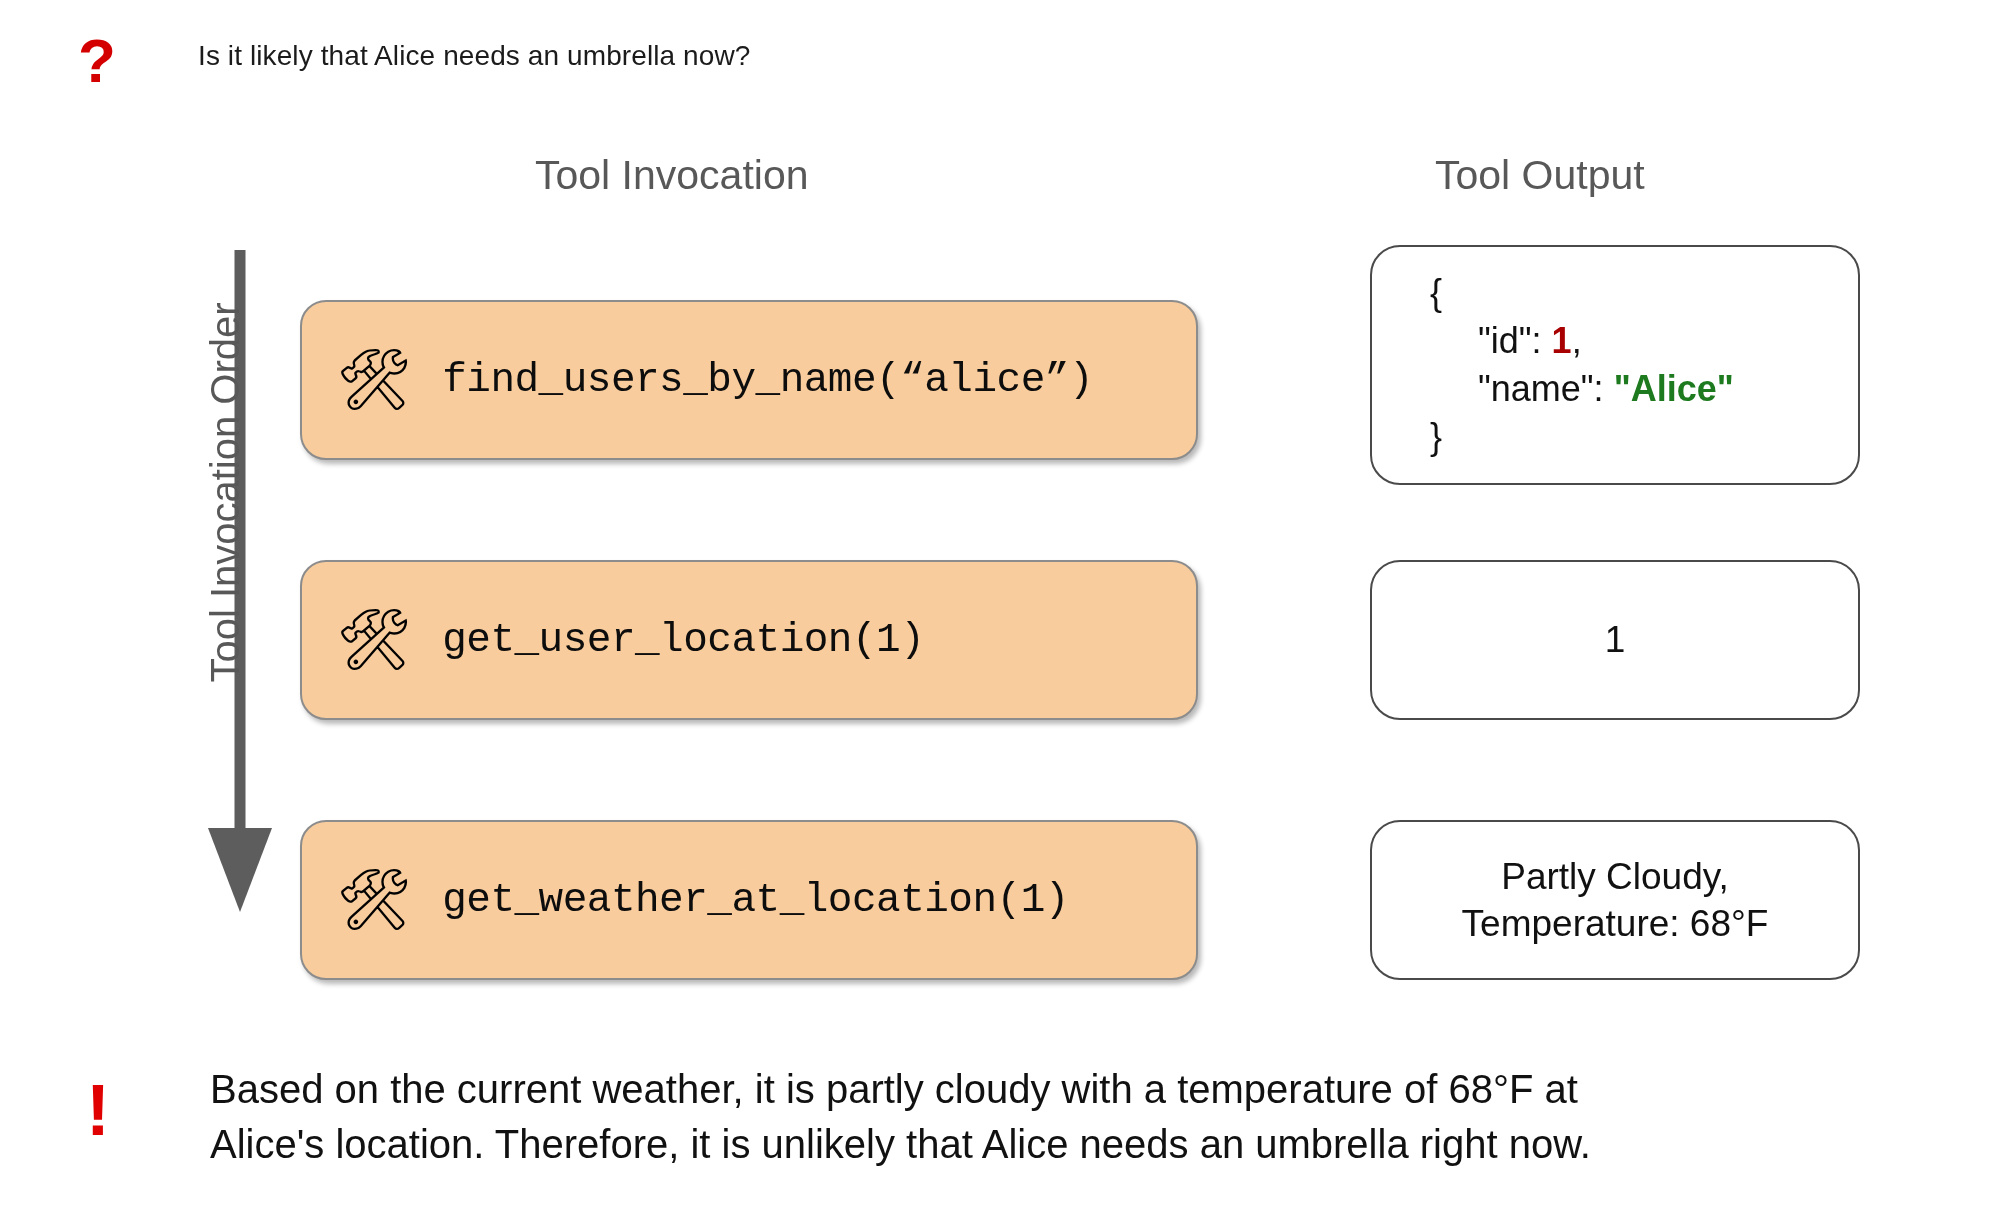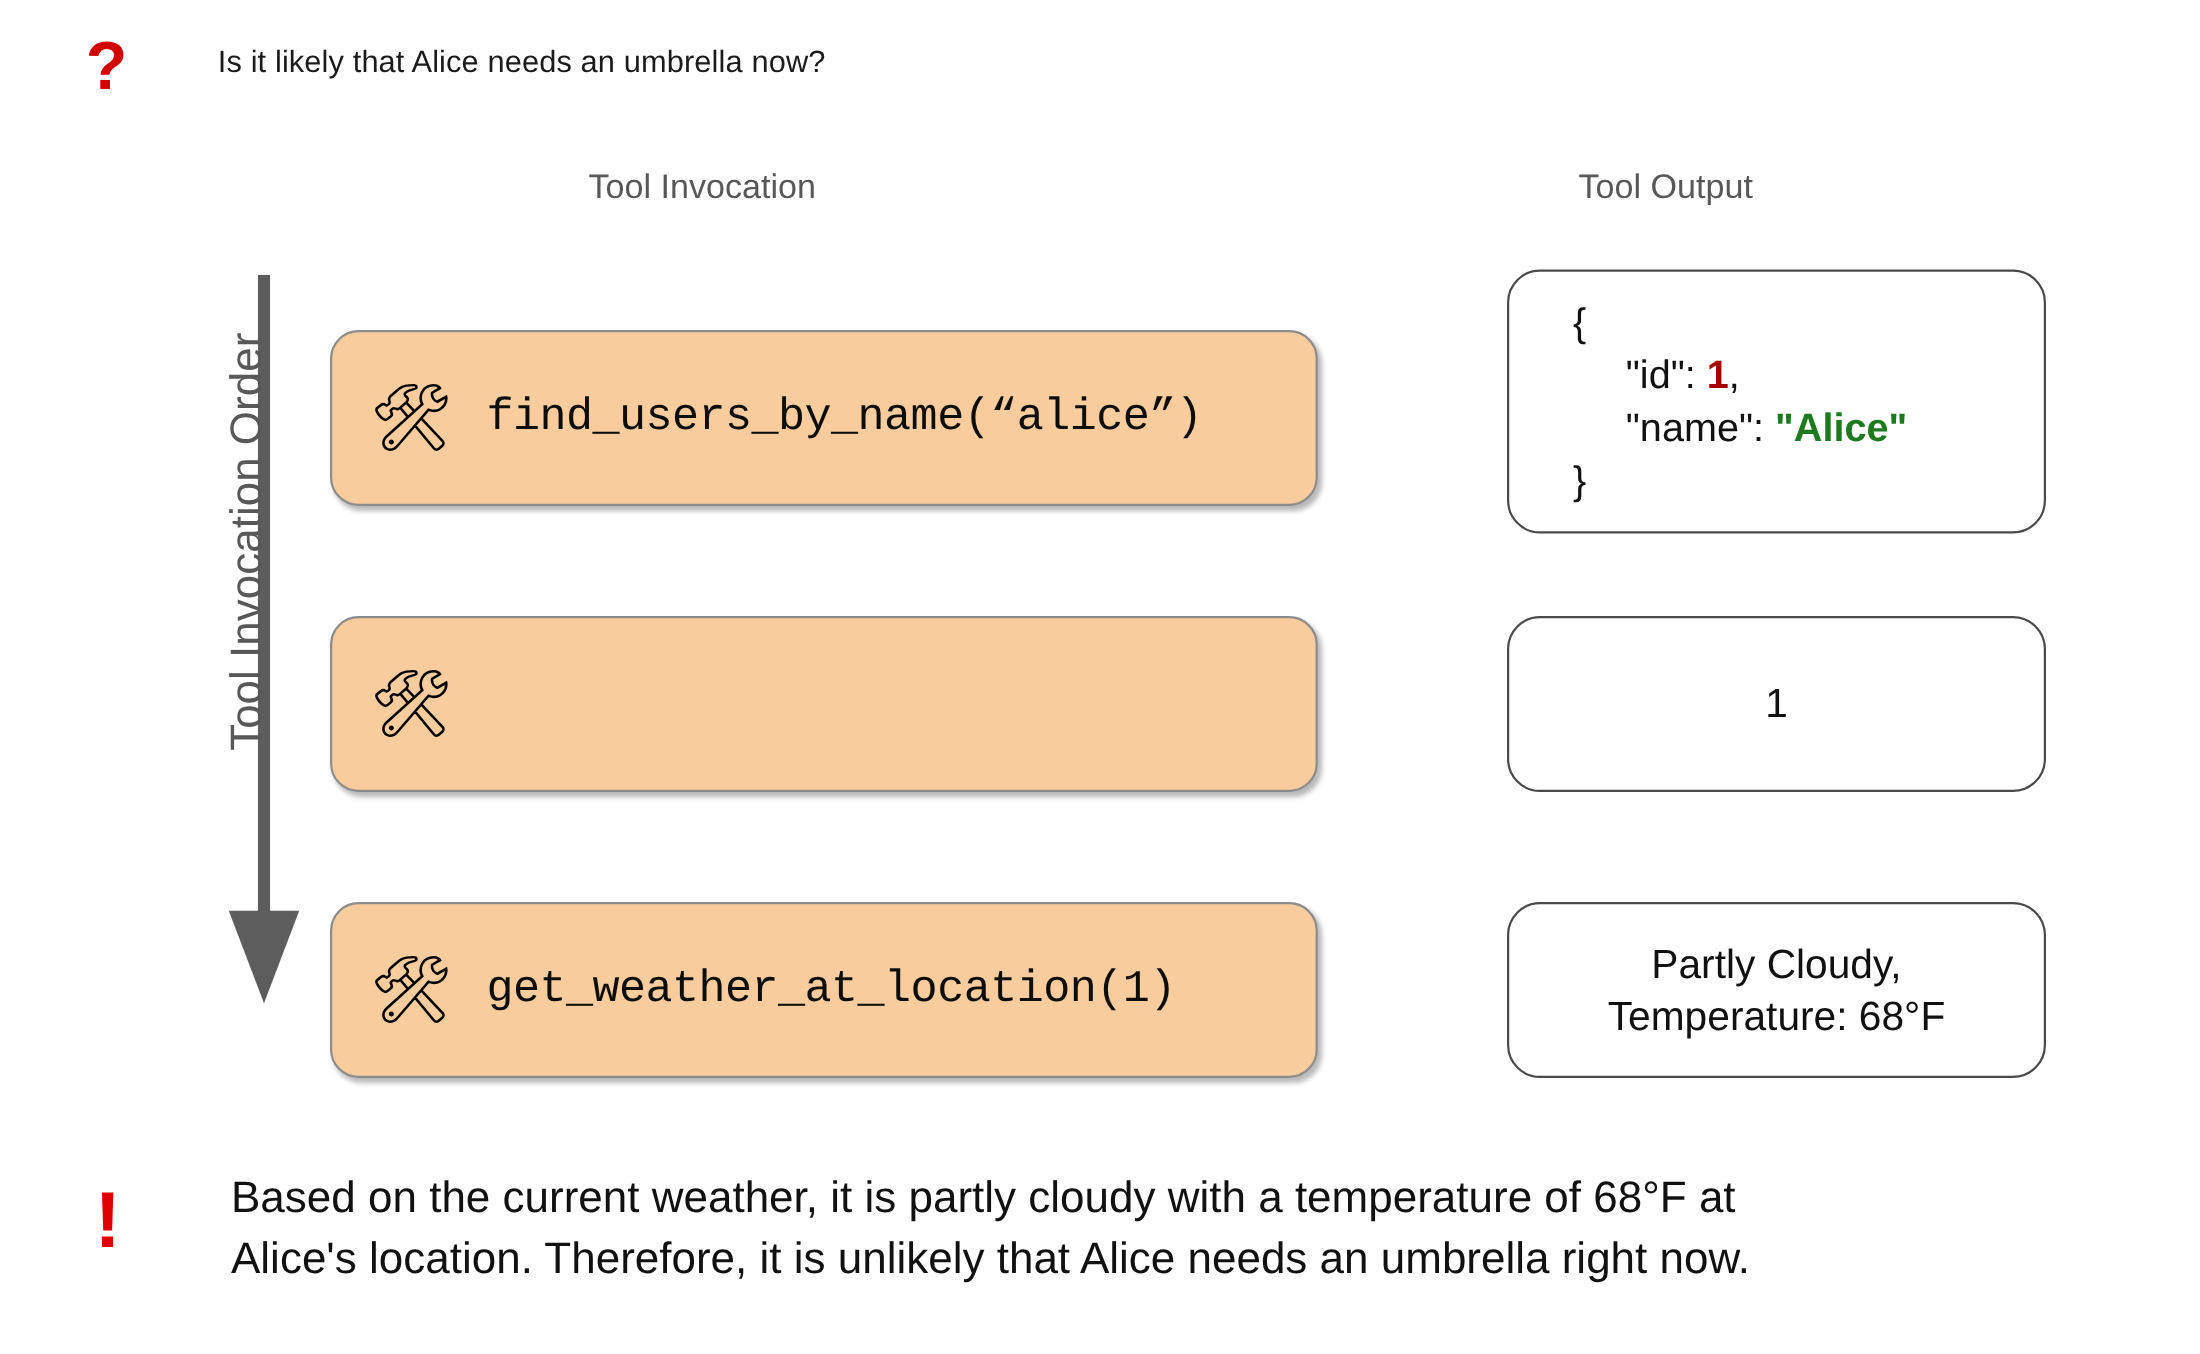--- a/index.html
+++ b/index.html
@@ -40,21 +40,21 @@
     top: 18px;
     font-size: 28px;
     color: #1b1b1b;
     letter-spacing: 0.1px;
     white-space: nowrap;
   }
 
   
   .col-heading {
     position: absolute;
-    font-size: 31px;
+    font-size: 41px;
     color: #585858;
     white-space: nowrap;
   }
   #heading-invocation { left: 535px; top: 152px; }
   #heading-output     { left: 1435px; top: 152px; }
 
   
   #order-axis {
     position: absolute;
     left: 150px;
@@ -211,20 +211,21 @@
       <div class="json-indent"><span>"name":</span>
         <span class="json-str">"Alice"</span></div>
       <div>}</div>
     </div>
   </div>
 </div>
 
 <div class="row" id="row-1">
   <div class="invocation-card">
     <span class="tool-icon">🛠</span>
+    <span class="invocation-code">get_user_location(1)</span>
   </div>
   <div class="output-card" id="output-card-1">
     <div class="output-plain">
       <span class="line">1</span>
     </div>
   </div>
 </div>
 
 <div class="row" id="row-2">
   <div class="invocation-card">

